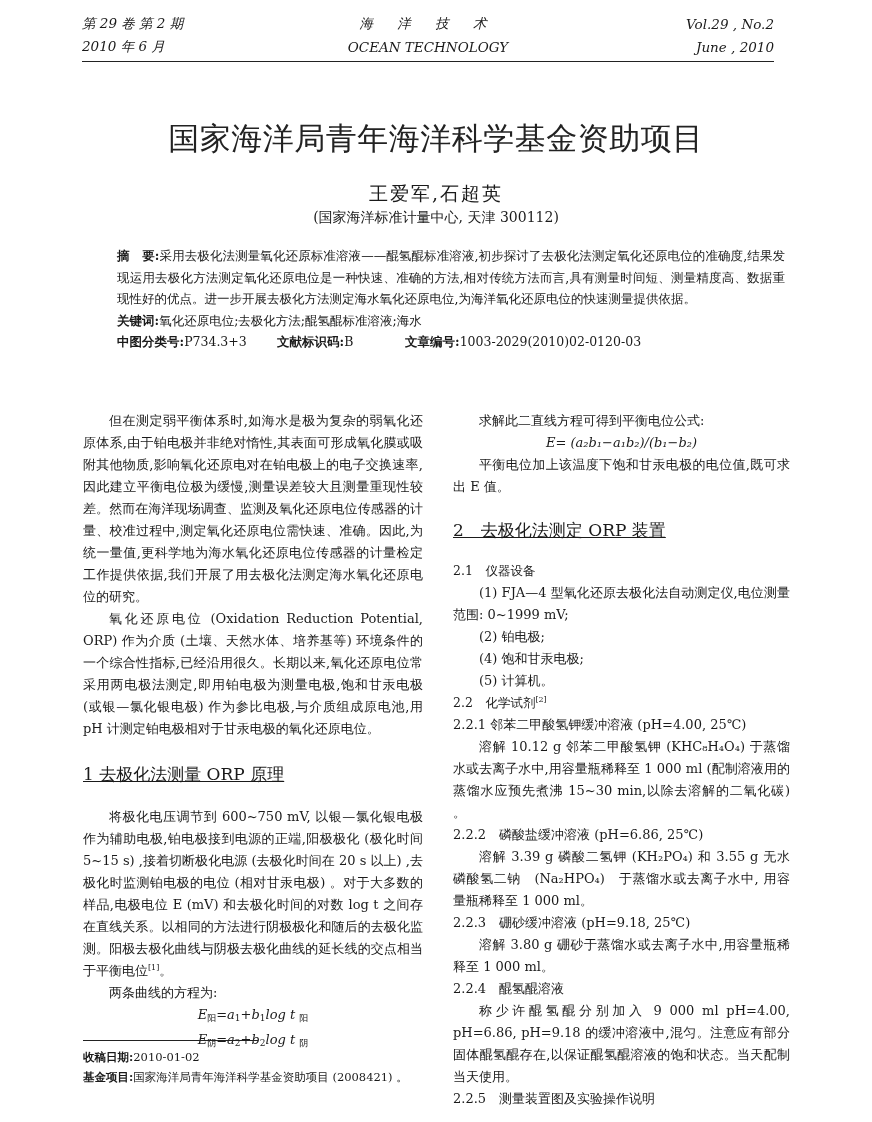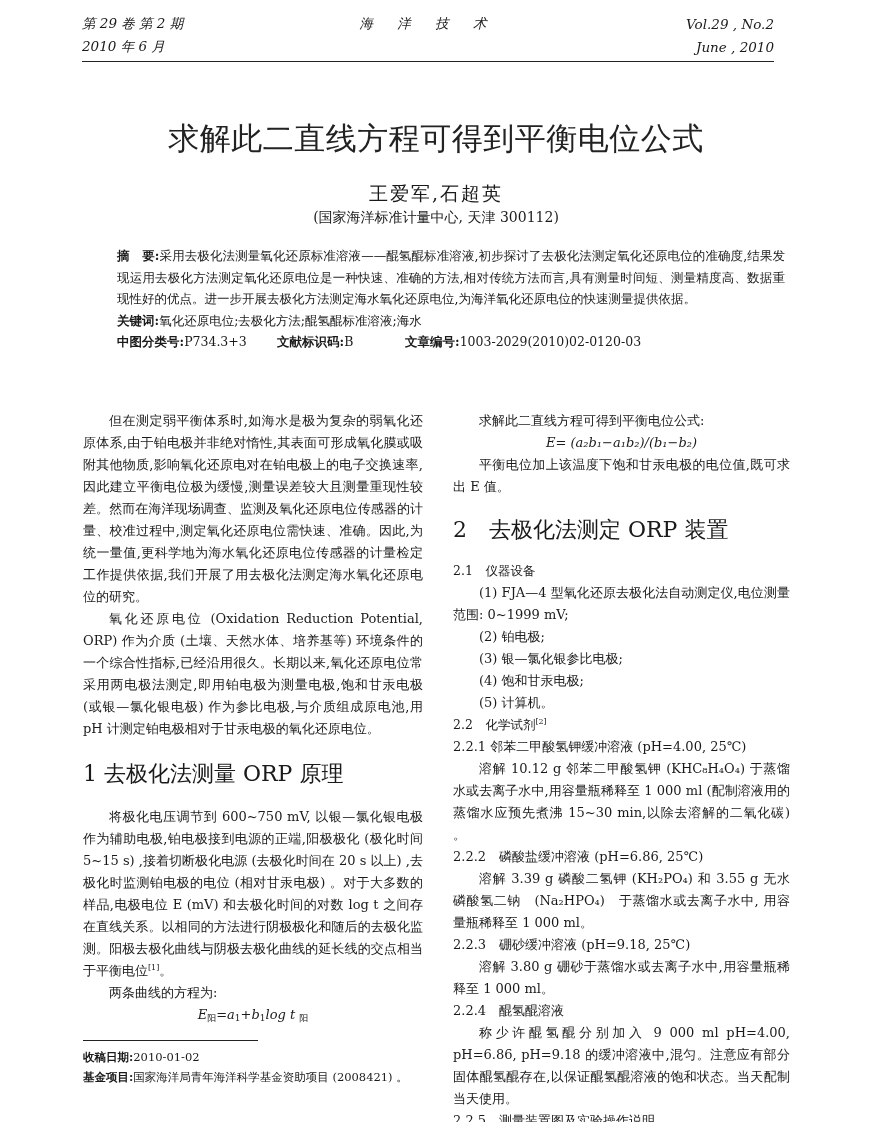--- a/index.html
+++ b/index.html
@@ -22,77 +22,80 @@
   .abstract { position: absolute; top: 245px; left: 117px; width: 668px; font-size: 12.5px; line-height: 21.5px; text-align: justify; }
   .abstract p { margin: 0; }
   .abstract b { font-weight: bold; }
   .meta-row span { display: inline-block; }
 
   .col { position: absolute; top: 410px; font-size: 13px; line-height: 22px; text-align: justify; }
   .col-left { left: 83px; width: 340px; }
   .col-right { left: 453px; width: 337px; }
   .col p { margin: 0; }
   .ind { text-indent: 26px; }
-  .sec-h { font-size: 22px; line-height: 24px; margin: 0; }
+  .sec-h { font-size: 17px; line-height: 24px; margin: 0; text-decoration: underline; }
   .sub-h { font-size: 12.5px; margin: 0; }
   .eq { text-align: center; font-style: italic; margin: 0; }
   .eq .sub { font-size: 9px; font-style: normal; vertical-align: -2px; }
   .item { padding-left: 26px; margin: 0; }
   sup { font-size: 8px; vertical-align: 5px; line-height: 0; }
 
   .footrule { position: absolute; left: 83px; top: 1040px; width: 175px; border-top: 1px solid #222; }
   .footnotes { position: absolute; left: 83px; top: 1047px; font-size: 11.5px; line-height: 20px; }
   .footnotes p { margin: 0; }
 </style>
 </head>
 <body>
 
 <div class="hdr-row hdr1">
   <span>第 29 卷 第 2 期</span>
   <span class="c cn-spaced">海 洋 技 术</span>
   <span>Vol.29 , No.2</span>
 </div>
 <div class="hdr-row hdr2">
   <span>2010 年 6 月</span>
+  <span class="c">OCEAN TECHNOLOGY</span>
   <span>June , 2010</span>
 </div>
 <div class="hdr-rule"></div>
 
-<div class="title">求解此二直线方程可得到平衡电位公式</div>
+<div class="title">国家海洋局青年海洋科学基金资助项目</div>
 <div class="authors">王爱军,石超英</div>
 <div class="affil">(国家海洋标准计量中心, 天津   300112)</div>
 
 <div class="abstract">
   <p><b>摘　要:</b><span>采用去极化法测量氧化还原标准溶液——醌氢醌标准溶液,初步探讨了去极化法测定氧化还原电位的准确度,结果发现运用去极化方法测定氧化还原电位是一种快速、准确的方法,相对传统方法而言,具有测量时间短、测量精度高、数据重现性好的优点。进一步开展去极化方法测定海水氧化还原电位,为海洋氧化还原电位的快速测量提供依据。</span></p>
   <p><b>关键词:</b><span>氧化还原电位;去极化方法;醌氢醌标准溶液;海水</span></p>
   <p class="meta-row">
     <span style="width:160px"><b>中图分类号:</b><span>P734.3+3</span></span><span style="width:128px"><b>文献标识码:</b><span>B</span></span><span><b>文章编号:</b><span>1003-2029(2010)02-0120-03</span></span>
   </p>
 </div>
 
 <div class="col col-left">
   <p class="ind">但在测定弱平衡体系时,如海水是极为复杂的弱氧化还原体系,由于铂电极并非绝对惰性,其表面可形成氧化膜或吸附其他物质,影响氧化还原电对在铂电极上的电子交换速率,因此建立平衡电位极为缓慢,测量误差较大且测量重现性较差。然而在海洋现场调查、监测及氧化还原电位传感器的计量、校准过程中,测定氧化还原电位需快速、准确。因此,为统一量值,更科学地为海水氧化还原电位传感器的计量检定工作提供依据,我们开展了用去极化法测定海水氧化还原电位的研究。</p>
   <p class="ind">氧化还原电位 (Oxidation Reduction Potential, ORP) 作为介质 (土壤、天然水体、培养基等) 环境条件的一个综合性指标,已经沿用很久。长期以来,氧化还原电位常采用两电极法测定,即用铂电极为测量电极,饱和甘汞电极 (或银—氯化银电极) 作为参比电极,与介质组成原电池,用 pH 计测定铂电极相对于甘汞电极的氧化还原电位。</p>
   <p class="sec-h" style="margin-top:22px;margin-bottom:20px;">1 去极化法测量 ORP 原理</p>
   <p class="ind"><span>将极化电压调节到 600~750 mV, 以银—氯化银电极作为辅助电极,铂电极接到电源的正端,阳极极化 (极化时间 5~15 s) ,接着切断极化电源 (去极化时间在 20 s 以上) ,去极化时监测铂电极的电位 (相对甘汞电极) 。对于大多数的样品,电极电位 E (mV) 和去极化时间的对数 log t 之间存在直线关系。以相同的方法进行阴极极化和随后的去极化监测。阳极去极化曲线与阴极去极化曲线的延长线的交点相当于平衡电位</span><sup>[1]</sup><span>。</span></p>
   <p class="ind">两条曲线的方程为:</p>
   <p class="eq">
     <span>E</span><span class="sub">阳</span><span>=a</span><span class="sub">1</span><span>+b</span><span class="sub">1</span><span>log t</span> <span class="sub">阳</span>
   </p>
+  <p class="eq">
+    <span>E</span><span class="sub">阴</span><span>=a</span><span class="sub">2</span><span>+b</span><span class="sub">2</span><span>log t</span> <span class="sub">阴</span>
+  </p>
 </div>
 
 <div class="col col-right">
   <p class="ind">求解此二直线方程可得到平衡电位公式:</p>
   <p class="eq">E= (a₂b₁−a₁b₂)/(b₁−b₂)</p>
   <p class="ind">平衡电位加上该温度下饱和甘汞电极的电位值,既可求出 E 值。</p>
   <p class="sec-h" style="margin-top:20px;margin-bottom:18px;">2　去极化法测定 ORP 装置</p>
   <p class="sub-h">2.1　仪器设备</p>
   <p class="ind">(1)  FJA—4 型氧化还原去极化法自动测定仪,电位测量范围: 0~1999 mV;</p>
   <p class="item">(2)  铂电极;</p>
-  <p class="item">(3)  银—氯化银参比电极;</p>
   <p class="item">(4)  饱和甘汞电极;</p>
   <p class="item">(5)  计算机。</p>
   <p class="sub-h"><span>2.2　化学试剂</span><sup>[2]</sup></p>
   <p>2.2.1 邻苯二甲酸氢钾缓冲溶液 (pH=4.00, 25℃)</p>
   <p class="ind">溶解 10.12 g 邻苯二甲酸氢钾 (KHC₈H₄O₄) 于蒸馏水或去离子水中,用容量瓶稀释至 1 000 ml (配制溶液用的蒸馏水应预先煮沸 15~30 min,以除去溶解的二氧化碳) 。</p>
   <p>2.2.2　磷酸盐缓冲溶液 (pH=6.86, 25℃)</p>
   <p class="ind">溶解 3.39 g 磷酸二氢钾 (KH₂PO₄) 和 3.55 g 无水磷酸氢二钠　(Na₂HPO₄)　于蒸馏水或去离子水中, 用容量瓶稀释至 1 000 ml。</p>
   <p>2.2.3　硼砂缓冲溶液 (pH=9.18, 25℃)</p>
   <p class="ind">溶解 3.80 g 硼砂于蒸馏水或去离子水中,用容量瓶稀释至 1 000 ml。</p>
   <p>2.2.4　醌氢醌溶液</p>

